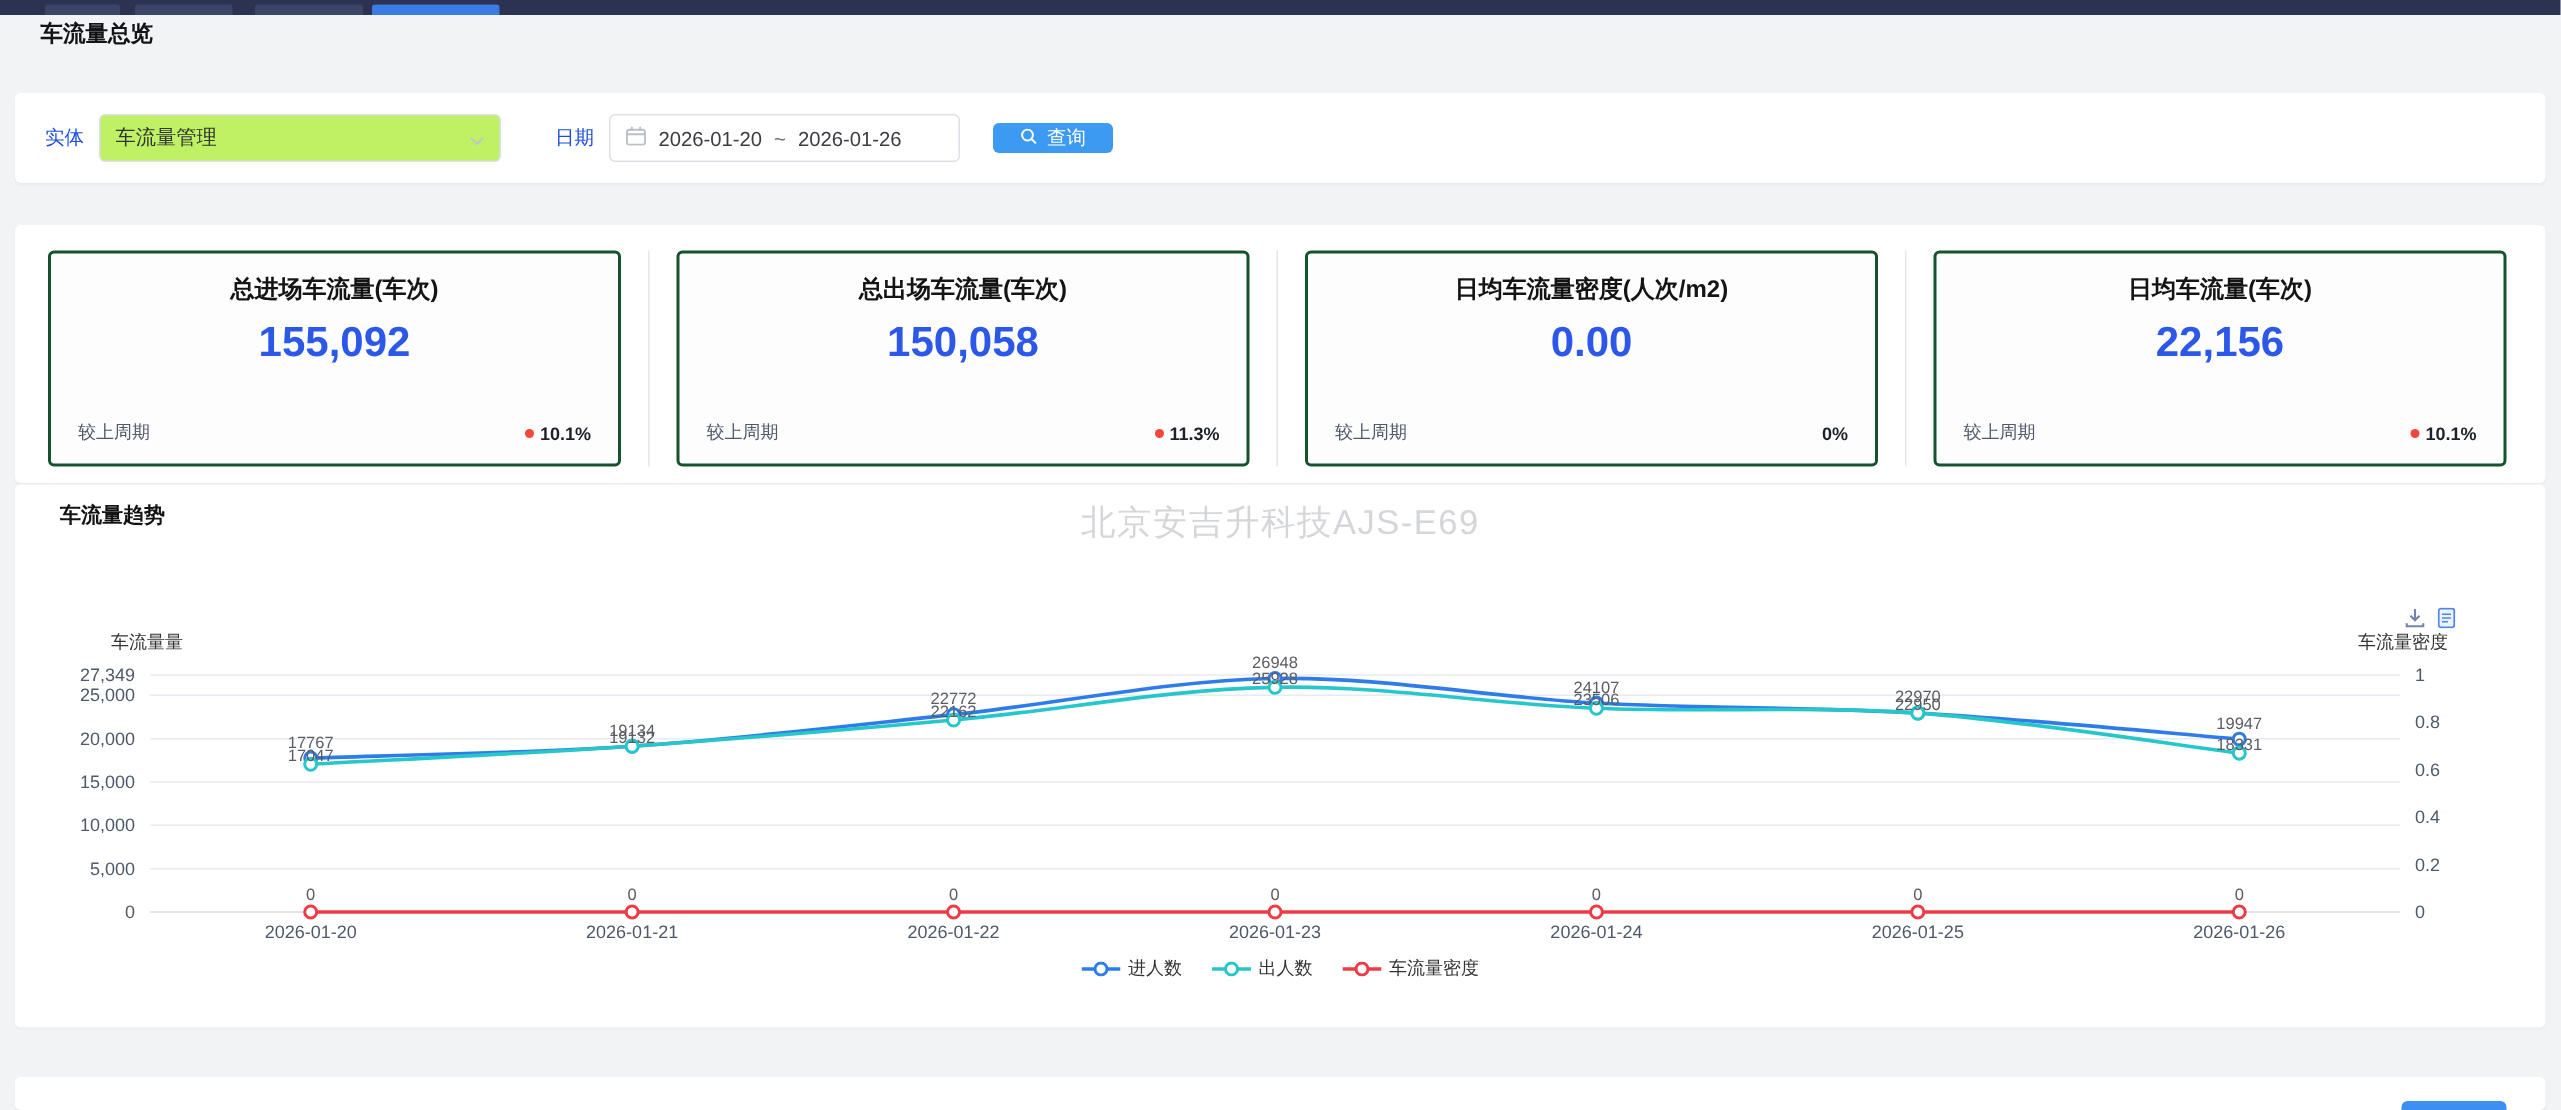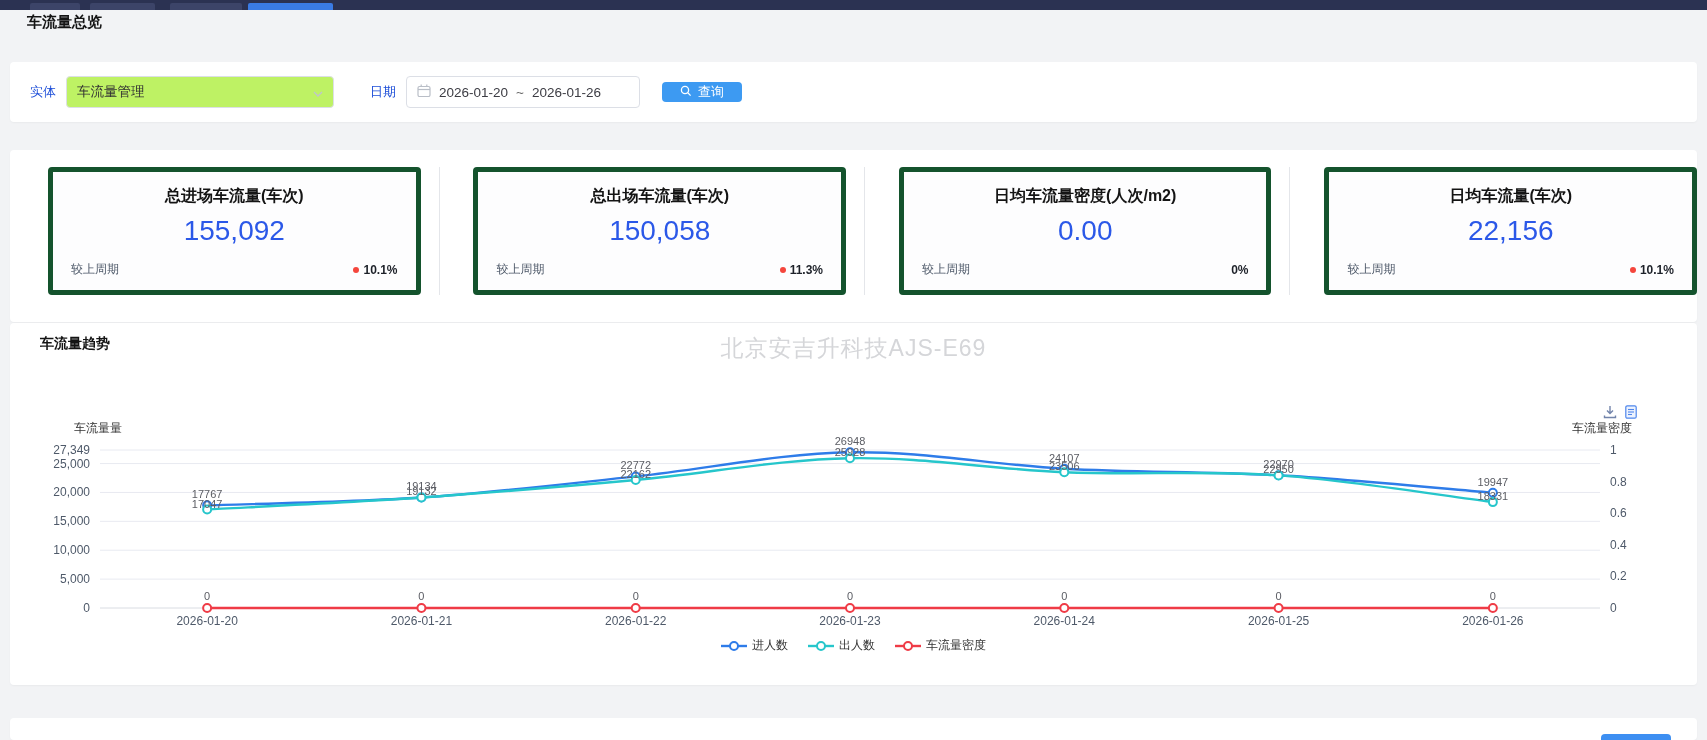--- a/index.html
+++ b/index.html
@@ -22,25 +22,25 @@
   .select-box .sel-text { flex:1; }
   .date-label { margin-left:36px; }
   .date-box { width:234px; height:32px; border:1px solid #dcdfe6; border-radius:4px; background:#fff;
     display:flex; align-items:center; padding:0 10px; font-size:13.5px; color:#3c3c43; gap:8px; }
   .date-box .sep { color:#666; }
   #query-btn { margin-left:22px; height:20px; padding:0 18px; background:#3d9af2; color:#fff;
     border:none; border-radius:4px; font-size:13px; display:flex; align-items:center; gap:6px; cursor:pointer; }
   
   #stats-card { top:150px; height:172px; }
   #stats-row { display:flex; padding:17px 0 0 22px; align-items:stretch; }
-  .stat-box { width:382px; height:128px; background:#fdfdfe; border:5px solid #14532d; border-radius:4px;
-    padding:14px 18px 12px; display:flex; flex-direction:column;margin-left:16px; }
+  .stat-box { width:382px; height:144px; background:#fdfdfe; border:2px solid #14532d; border-radius:4px;
+    padding:14px 18px 12px; display:flex; flex-direction:column; }
   .stat-divider { width:1px; background:#e4e6ea; margin:0 18px; }
   .stat-title { text-align:center; font-size:16px; font-weight:bold; color:#141414; }
-  .stat-value { text-align:center; font-size:28px; font-weight:normal; color:#2b58e8; margin-top:8px; }
+  .stat-value { text-align:center; font-size:28px; font-weight:bold; color:#2b58e8; margin-top:8px; }
   .stat-bottom { margin-top:auto; display:flex; align-items:center; justify-content:space-between; }
   .stat-compare { font-size:12px; color:#4e5969; }
   .stat-badge { font-size:12px; font-weight:bold; color:#1d2129; display:flex; align-items:center; gap:4px; }
   .red-dot { width:6px; height:6px; border-radius:50%; background:#f5463d; display:inline-block; }
   
   #trend-card { top:323px; height:362px; }
   #trend-title { position:absolute; left:30px; top:12px; font-size:14px; font-weight:bold; color:#141414; }
   #watermark { position:absolute; left:50%; top:10px; transform:translateX(-50%);
     font-size:23px; color:#d5d6d9; letter-spacing:1px; white-space:nowrap; pointer-events:none; }
   #chart-icons { position:absolute; left:1593px; top:82px; display:flex; gap:8px; }

